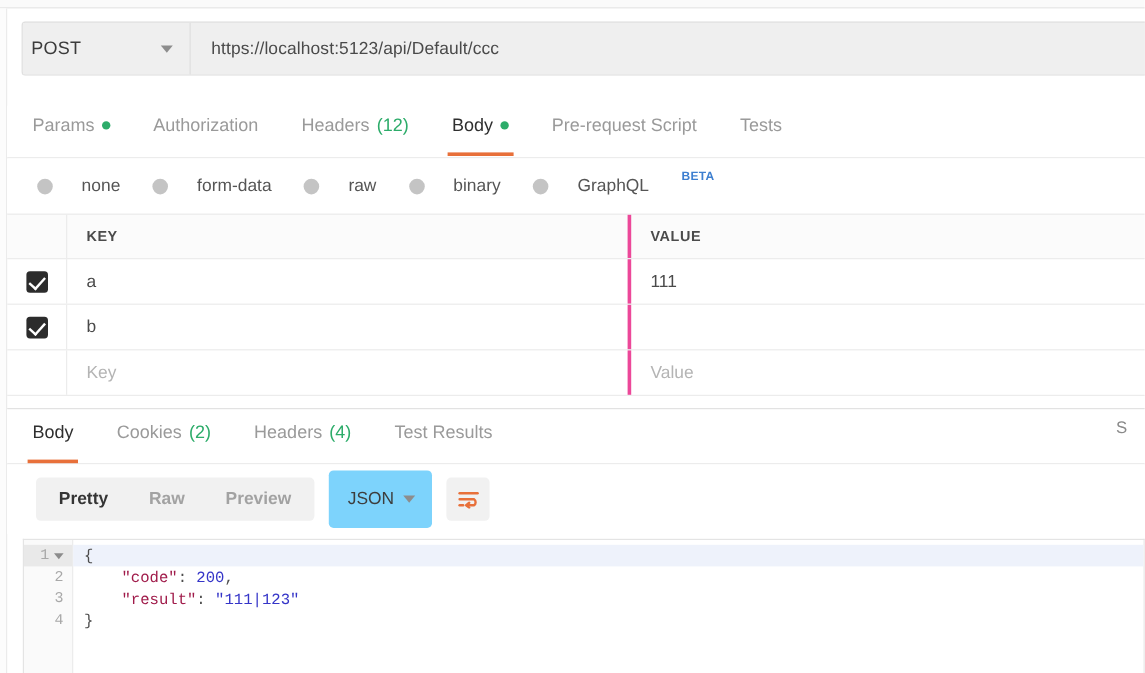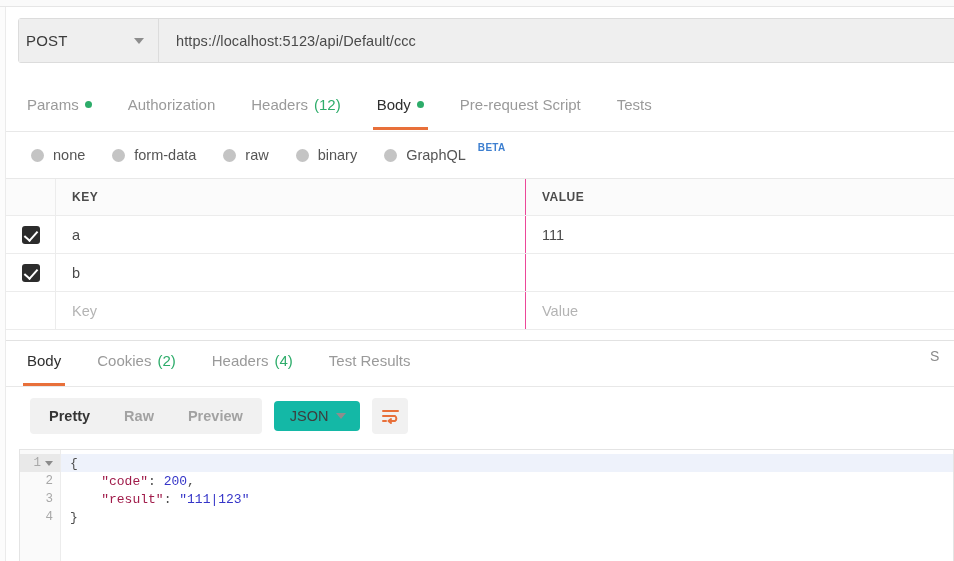--- a/index.html
+++ b/index.html
@@ -67,21 +67,21 @@
     display: inline-block;
   }
   .count-green { color: #2dac6a; }
 
   
   .radio-row {
     position: absolute; left: 6px; top: 132px; width: 948px; height: 46px;
     display: flex; align-items: center; background: #fff;
   }
   .radio-opt {
-    display: flex; align-items: center; gap: 9px; margin-right: 27px;
+    display: flex; align-items: center; gap: 24px; margin-right: 27px;
     cursor: pointer; font-size: 14.5px; color: #555;
   }
   .radio-opt:first-child { margin-left: 25px; }
   .rdot {
     width: 13px; height: 13px; border-radius: 50%; background: #c4c4c4;
     flex: none; position: relative;
   }
   .rdot.sel { background: #f26b29; }
   .rdot.sel::after {
     content: ""; position: absolute; left: 4px; top: 4px;
@@ -102,21 +102,21 @@
     display: flex; height: 38px; align-items: stretch;
     border-bottom: 1px solid #ececec;
   }
   .kvrow.head { height: 37px; background: #fbfbfb; }
   .cell-check {
     width: 50px; flex: none; display: flex; align-items: center;
     justify-content: center; border-right: 1px solid #ececec;
   }
   .cell-key {
     width: 470px; flex: none; display: flex; align-items: center;
-    padding-left: 16px; border-right: 1px solid #ec4899;
+    padding-left: 16px; border-right: 3px solid #ec4899;
     font-size: 14.5px; color: #4a4a4a;
   }
   .cell-val {
     flex: 1; display: flex; align-items: center; padding-left: 16px;
     font-size: 14.5px; color: #4a4a4a;
   }
   .kvrow.head .cell-key, .kvrow.head .cell-val {
     font-size: 12px; font-weight: bold; color: #4b4b4b; letter-spacing: .5px;
   }
   .placeholder { color: #b4b4b4; }
@@ -147,22 +147,22 @@
   .segwrap {
     display: flex; align-items: center; background: #f1f1f1;
     border-radius: 4px; height: 36px; margin-left: 24px; padding: 0 2px; font-weight: bold;
   }
   .seg {
     padding: 0 17px; height: 32px; display: flex; align-items: center;
     font-size: 14.5px; color: #a2a2a2; cursor: pointer; border-radius: 3px;
   }
   .seg.active { color: #353535; }
   .json-sel {
-    display: flex; align-items: center; gap: 8px; height: 30px;
-    background: #14b8a6; border-radius: 4px; margin-left: 12px;
+    display: flex; align-items: center; gap: 8px; height: 48px;
+    background: #7dd3fc; border-radius: 4px; margin-left: 12px;
     padding: 0 14px 0 16px; cursor: pointer;
     font-size: 14.5px; color: #3d3d3d;
   }
   .wrap-btn {
     width: 36px; height: 36px; background: #f1f1f1; border-radius: 4px;
     margin-left: 12px; display: flex; align-items: center;
     justify-content: center; cursor: pointer;
   }
 
   

